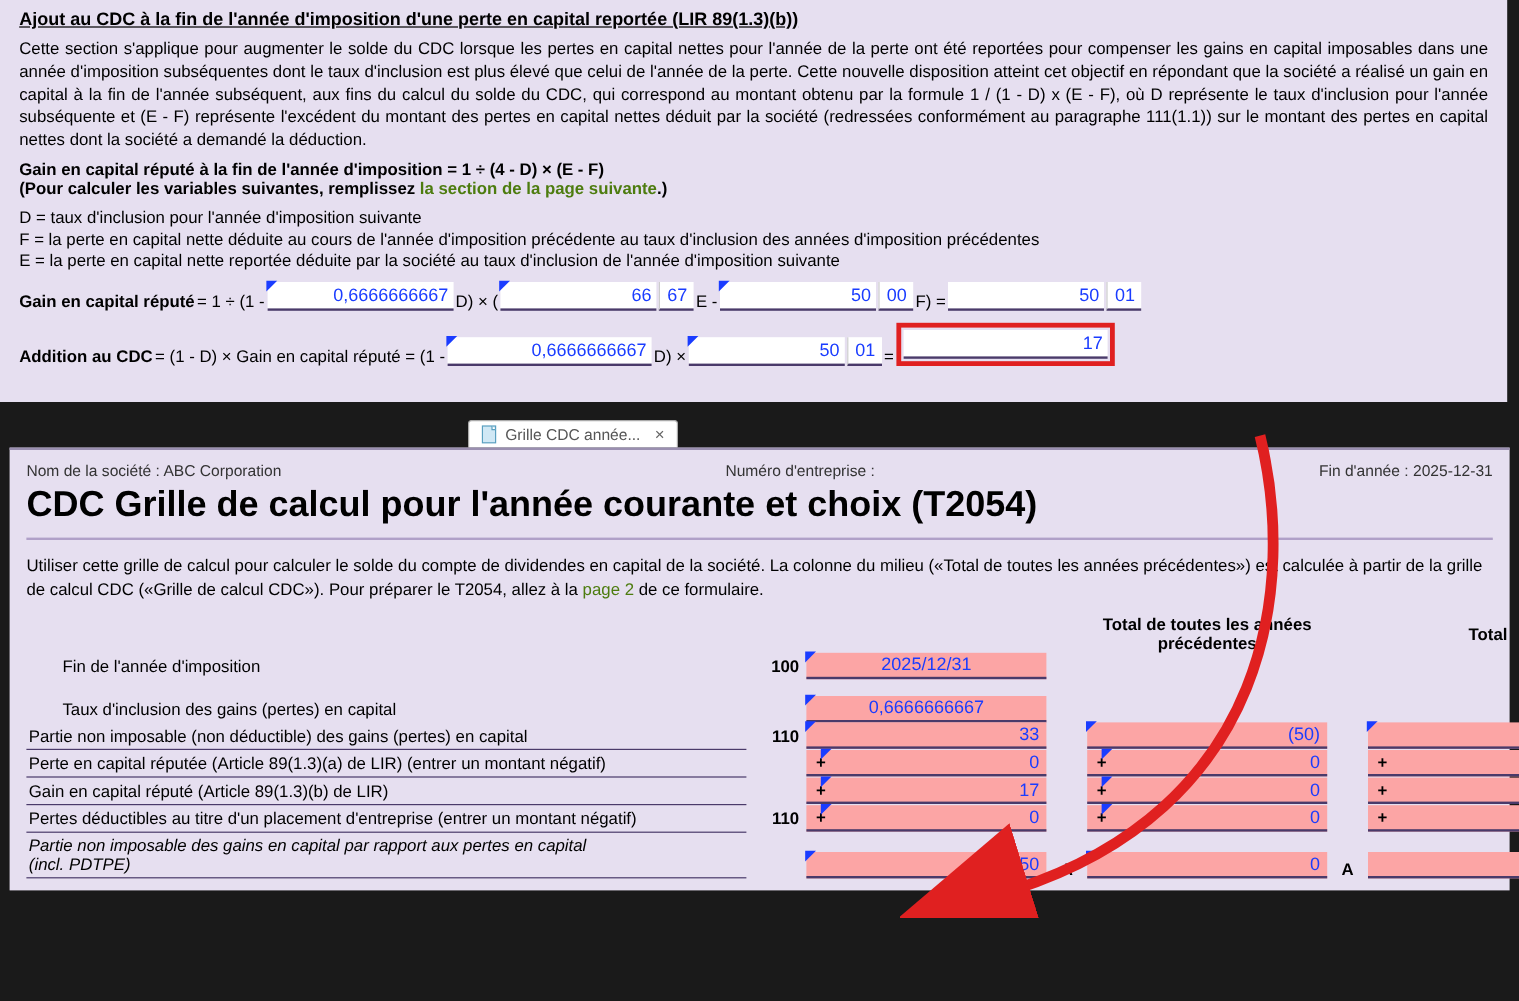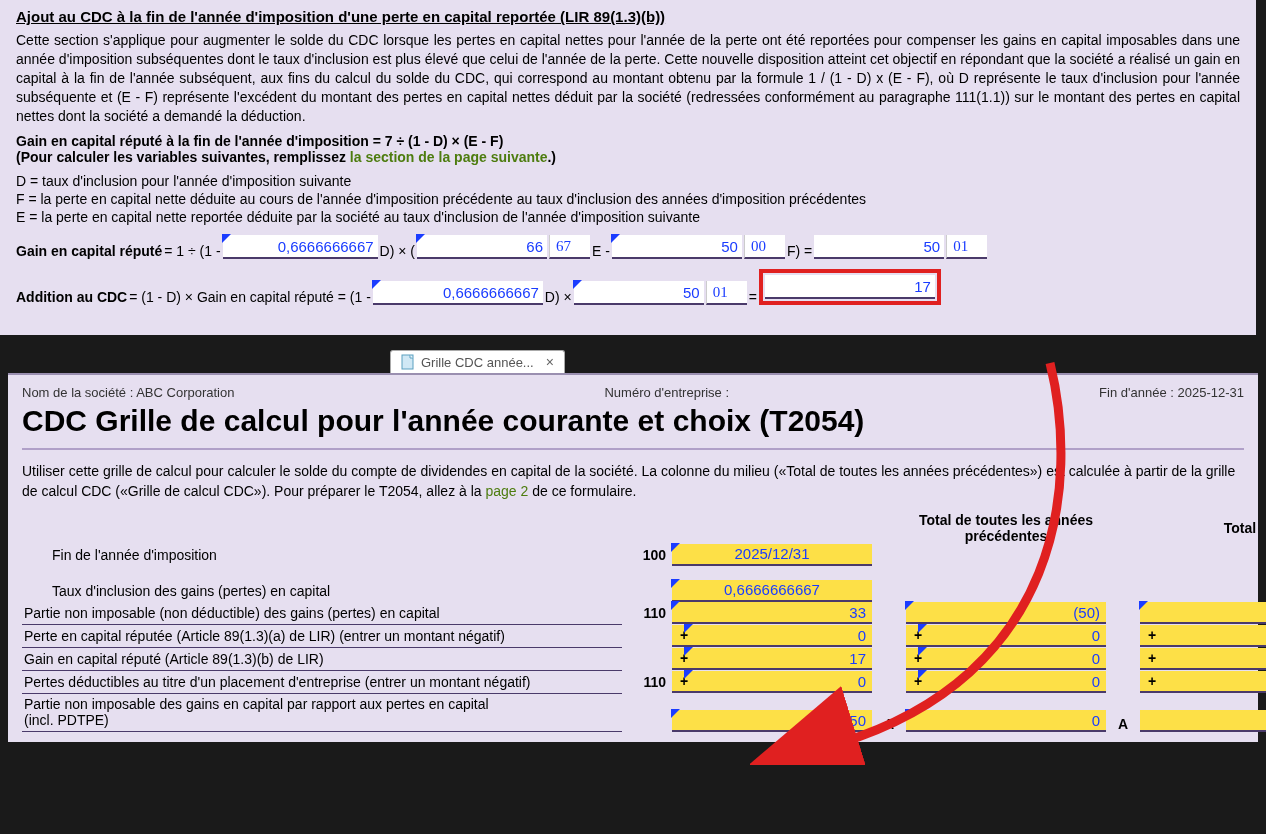--- a/index.html
+++ b/index.html
@@ -8,56 +8,56 @@
   .panel-bottom { background: #e6dff0; width: 1250px; margin-left: 8px; position: relative; }
   .section-title { font-weight: bold; text-decoration: underline; font-size: 15px; margin-bottom: 6px; }
   .para { text-align: justify; line-height: 1.35; margin-bottom: 8px; }
   .bold { font-weight: bold; }
   .link { color: #4d7c0f; cursor: pointer; }
   .def-row { margin: 2px 0; }
   .calc-row { margin: 10px 0; display: flex; align-items: flex-end; flex-wrap: wrap; gap: 2px; }
   .calc-label { font-weight: bold; }
   .field { display: inline-flex; position: relative; background: #fff; border-bottom: 2px solid #4a3a6a; height: 24px; align-items: center; padding: 0 4px; }
   .field.w155 { width: 155px; }
-  .field.w60 { width: 41px; font-family: Liberation Serif, serif; }
+  .field.w60 { width: 29px; }
   .field.w170 { width: 170px; }
   .field.w130 { width: 130px; }
   .field-val { color: #1a3cff; text-align: right; flex: 1; font-size: 15px; }
   .subfield { color: #1a3cff; font-size: 15px; padding-left: 2px; }
   .tri2 { position:absolute; top:-1px; left:-1px; width:0; height:0; border-style:solid; border-width:9px 9px 0 0; border-color:#1a3cff transparent transparent transparent; }
   .redbox { border: 4px solid #e02020; padding: 2px; }
   .tab-bar { display: flex; align-items: flex-end; height: 38px; background: transparent; margin-left: 390px; width: 240px; }
   .tab { background: #fff; border: 1px solid #aaa; border-bottom: none; padding: 3px 10px; display: flex; align-items: center; gap: 6px; font-size: 13px; color: #555; border-radius: 3px 3px 0 0; }
   .tab-icon { width: 14px; height: 16px; }
   .tab-close { color: #666; cursor: pointer; font-size: 14px; margin-left: 6px; }
   .bottom-inner { border-top: 2px solid #9a8fb0; padding: 10px 14px; }
   .header-row { display: flex; justify-content: space-between; font-size: 13px; color: #333; margin-bottom: 4px; }
   .big-title { font-size: 30px; font-weight: bold; margin: 2px 0 10px 0; }
   .hr { border-top: 2px solid #b0a0c8; margin: 6px 0 12px 0; }
   .intro { line-height: 1.4; margin-bottom: 10px; }
   .grid { display: grid; grid-template-columns: 600px 50px 200px 34px 200px 34px 200px; column-gap: 0; align-items: center; }
   .grid .lbl { border-bottom: 1px solid #4a3a6a; padding: 3px 2px; font-size: 14px; }
   .grid .noborder { border-bottom: none; margin-left: 28px; }
   .colhead { font-weight: bold; text-align: center; font-size: 14px; }
   .num-label { font-weight: bold; text-align: right; padding-right: 6px; }
-  .cell { background: #fde047; border-bottom: 2px solid #4a3a6a; height: 22px; position: relative; display: flex; align-items: center; padding: 0 6px; }
+  .cell { background: #fca5a5; border-bottom: 2px solid #4a3a6a; height: 22px; position: relative; display: flex; align-items: center; padding: 0 6px; }
   .cell .val { color: #1a3cff; flex: 1; text-align: right; font-size: 15px; }
   .plus { font-weight: bold; padding-left: 2px; }
   .letA { font-weight: bold; text-align: center; }
   .smallfont { font-size: 13px; }
   svg.arrow { position: absolute; top: 345px; left: 750px; pointer-events: none; z-index: 50; }
-  .tworow-lbl { border-bottom: 1px solid #4a3a6a; padding: 2px 2px; font-size: 14px; line-height: 1.2; }
+  .tworow-lbl { border-bottom: 1px solid #4a3a6a; padding: 2px 2px; font-size: 14px; line-height: 1.2; font-style: italic; }
 </style>
 </head>
 <body>
 
 <div class="panel-top">
   <div class="section-title">Ajout au CDC à la fin de l'année d'imposition d'une perte en capital reportée (LIR 89(1.3)(b))</div>
   <div class="para">Cette section s'applique pour augmenter le solde du CDC lorsque les pertes en capital nettes pour l'année de la perte ont été reportées pour compenser les gains en capital imposables dans une année d'imposition subséquentes dont le taux d'inclusion est plus élevé que celui de l'année de la perte. Cette nouvelle disposition atteint cet objectif en répondant que la société a réalisé un gain en capital à la fin de l'année subséquent, aux fins du calcul du solde du CDC, qui correspond au montant obtenu par la formule 1 / (1 - D) x (E - F), où D représente le taux d'inclusion pour l'année subséquente et (E - F) représente l'excédent du montant des pertes en capital nettes déduit par la société (redressées conformément au paragraphe 111(1.1)) sur le montant des pertes en capital nettes dont la société a demandé la déduction.</div>
-  <div class="bold">Gain en capital réputé à la fin de l'année d'imposition = 7 ÷ (1 - D) × (E - F)</div>
+  <div class="bold">Gain en capital réputé à la fin de l'année d'imposition = 1 ÷ (4 - D) × (E - F)</div>
   <div class="bold">
     <span>(Pour calculer les variables suivantes, remplissez </span><span class="link">la section de la page suivante</span><span>.)</span>
   </div>
   <div style="height:6px"></div>
   <div class="def-row">D = taux d'inclusion pour l'année d'imposition suivante</div>
   <div class="def-row">F = la perte en capital nette déduite au cours de l'année d'imposition précédente au taux d'inclusion des années d'imposition précédentes</div>
   <div class="def-row">E = la perte en capital nette reportée déduite par la société au taux d'inclusion de l'année d'imposition suivante</div>
 
   <div class="calc-row">
     <span class="calc-label">Gain en capital réputé</span>

